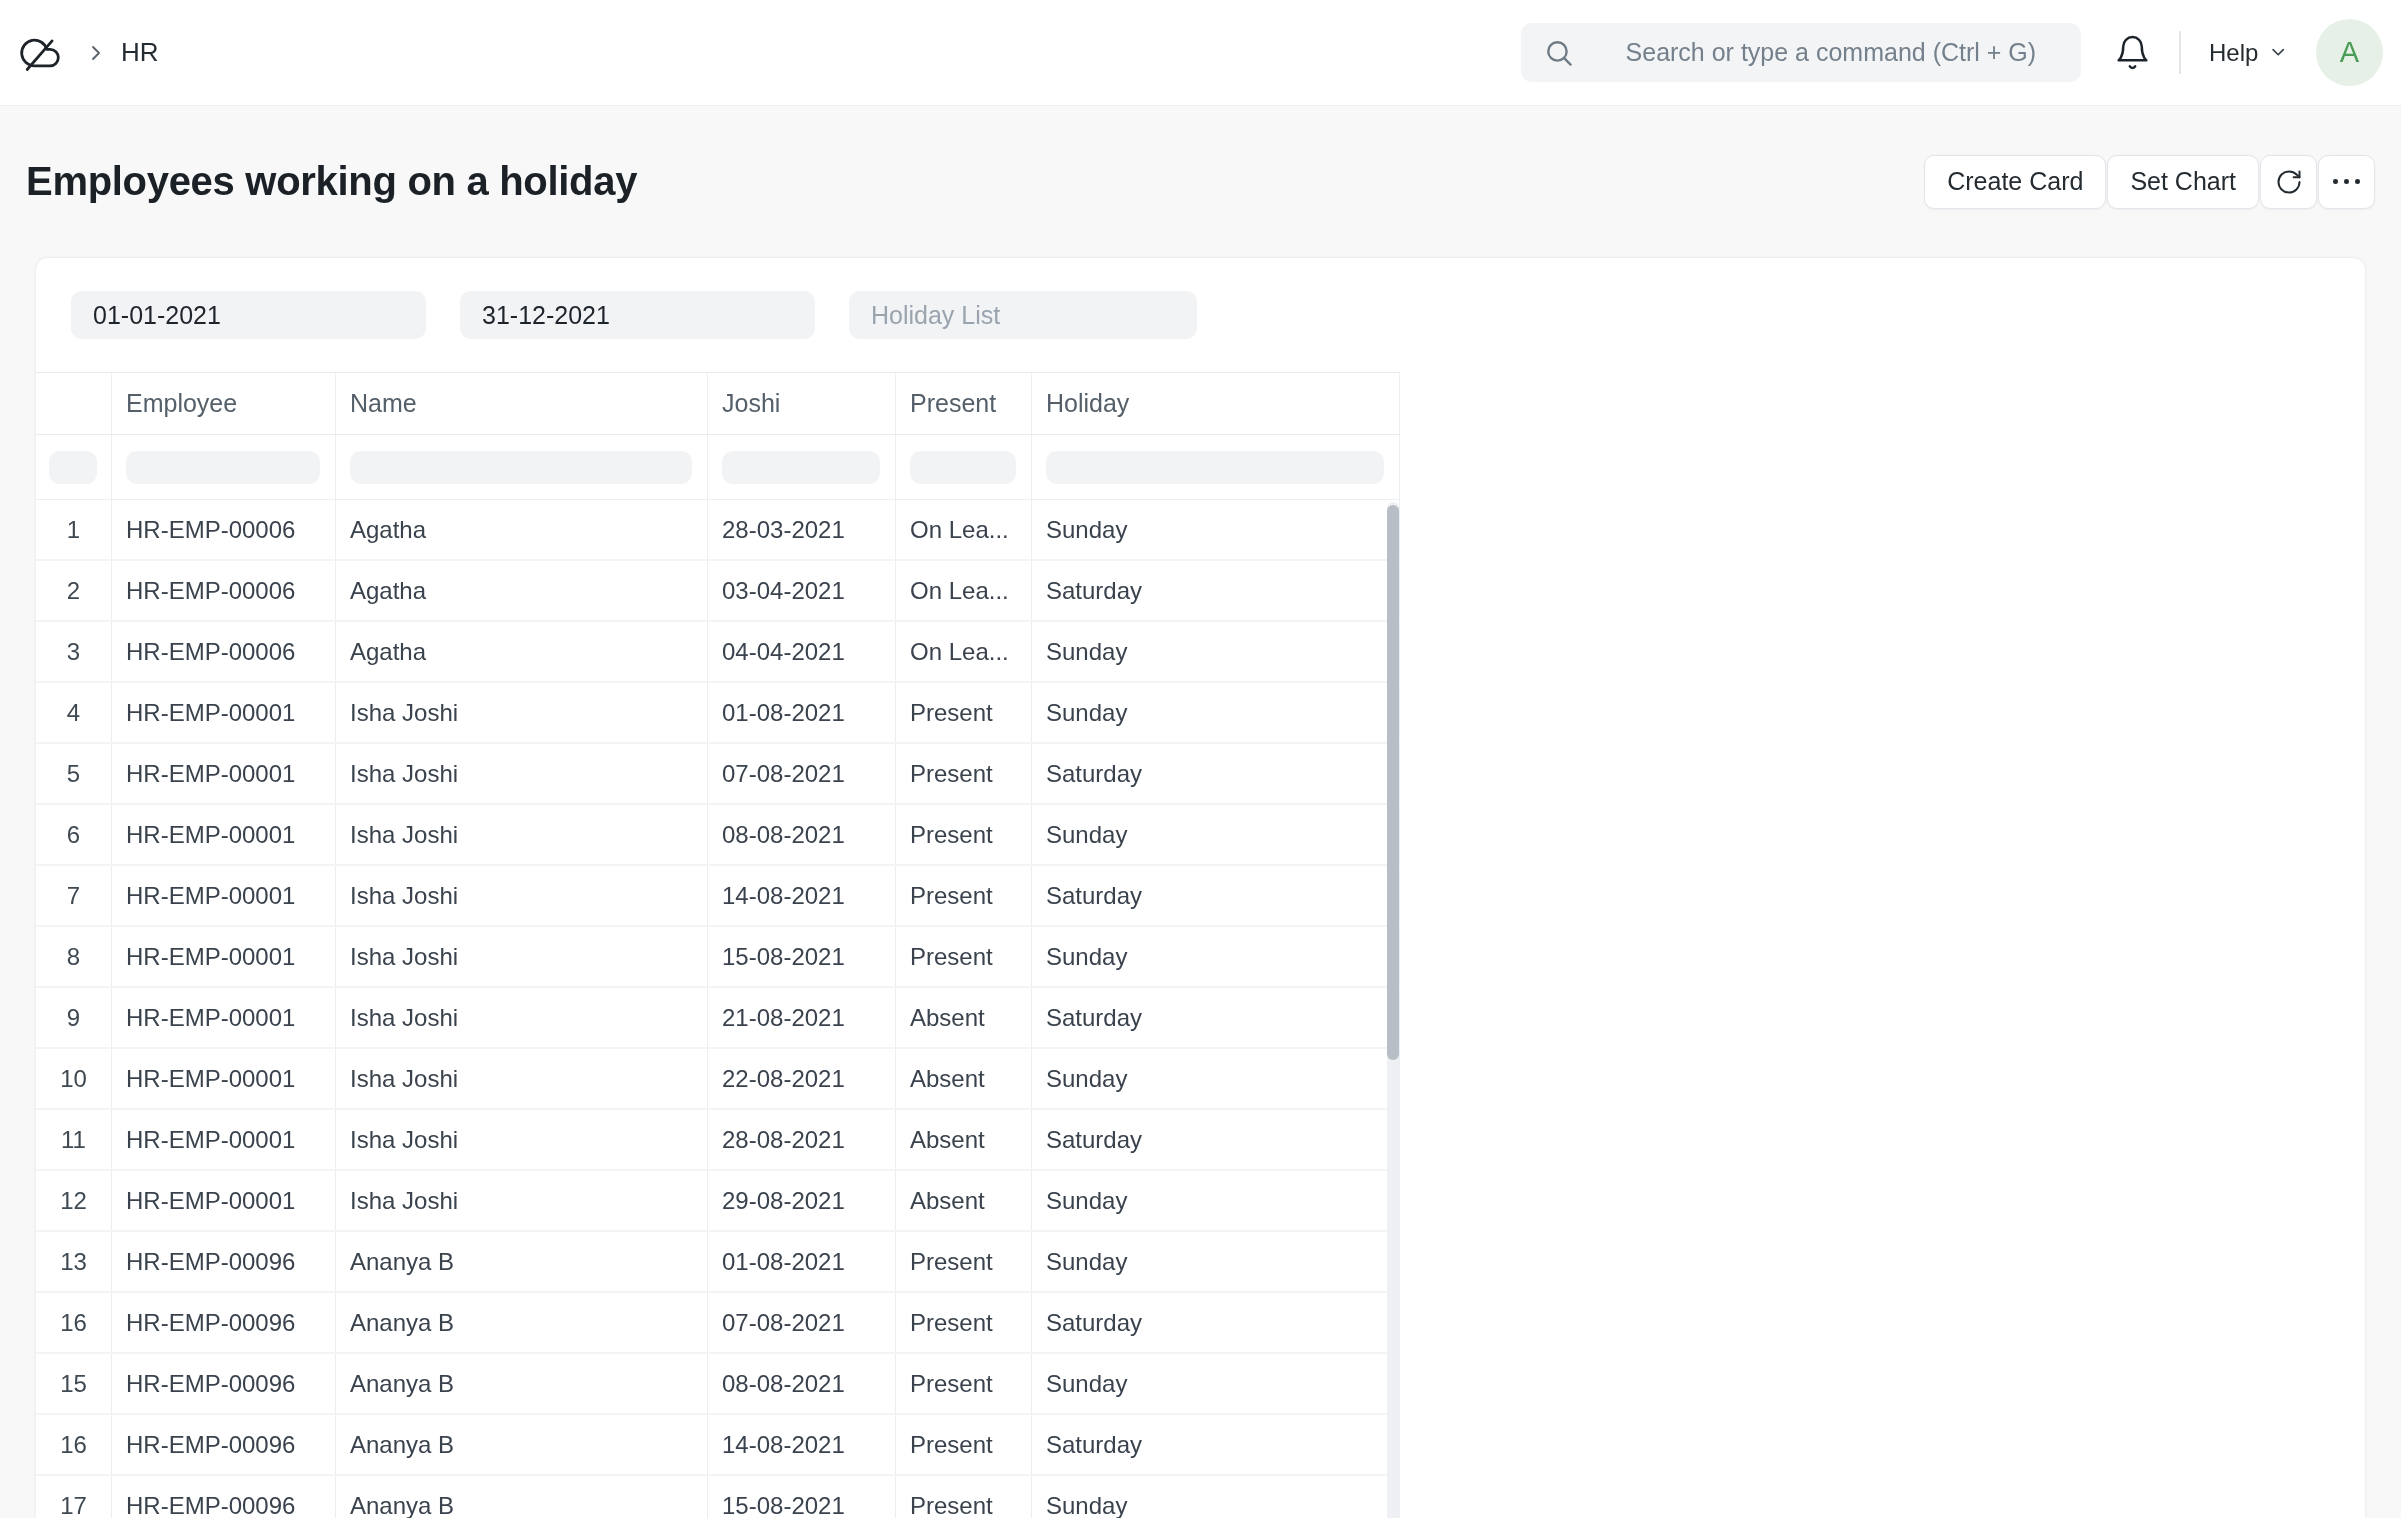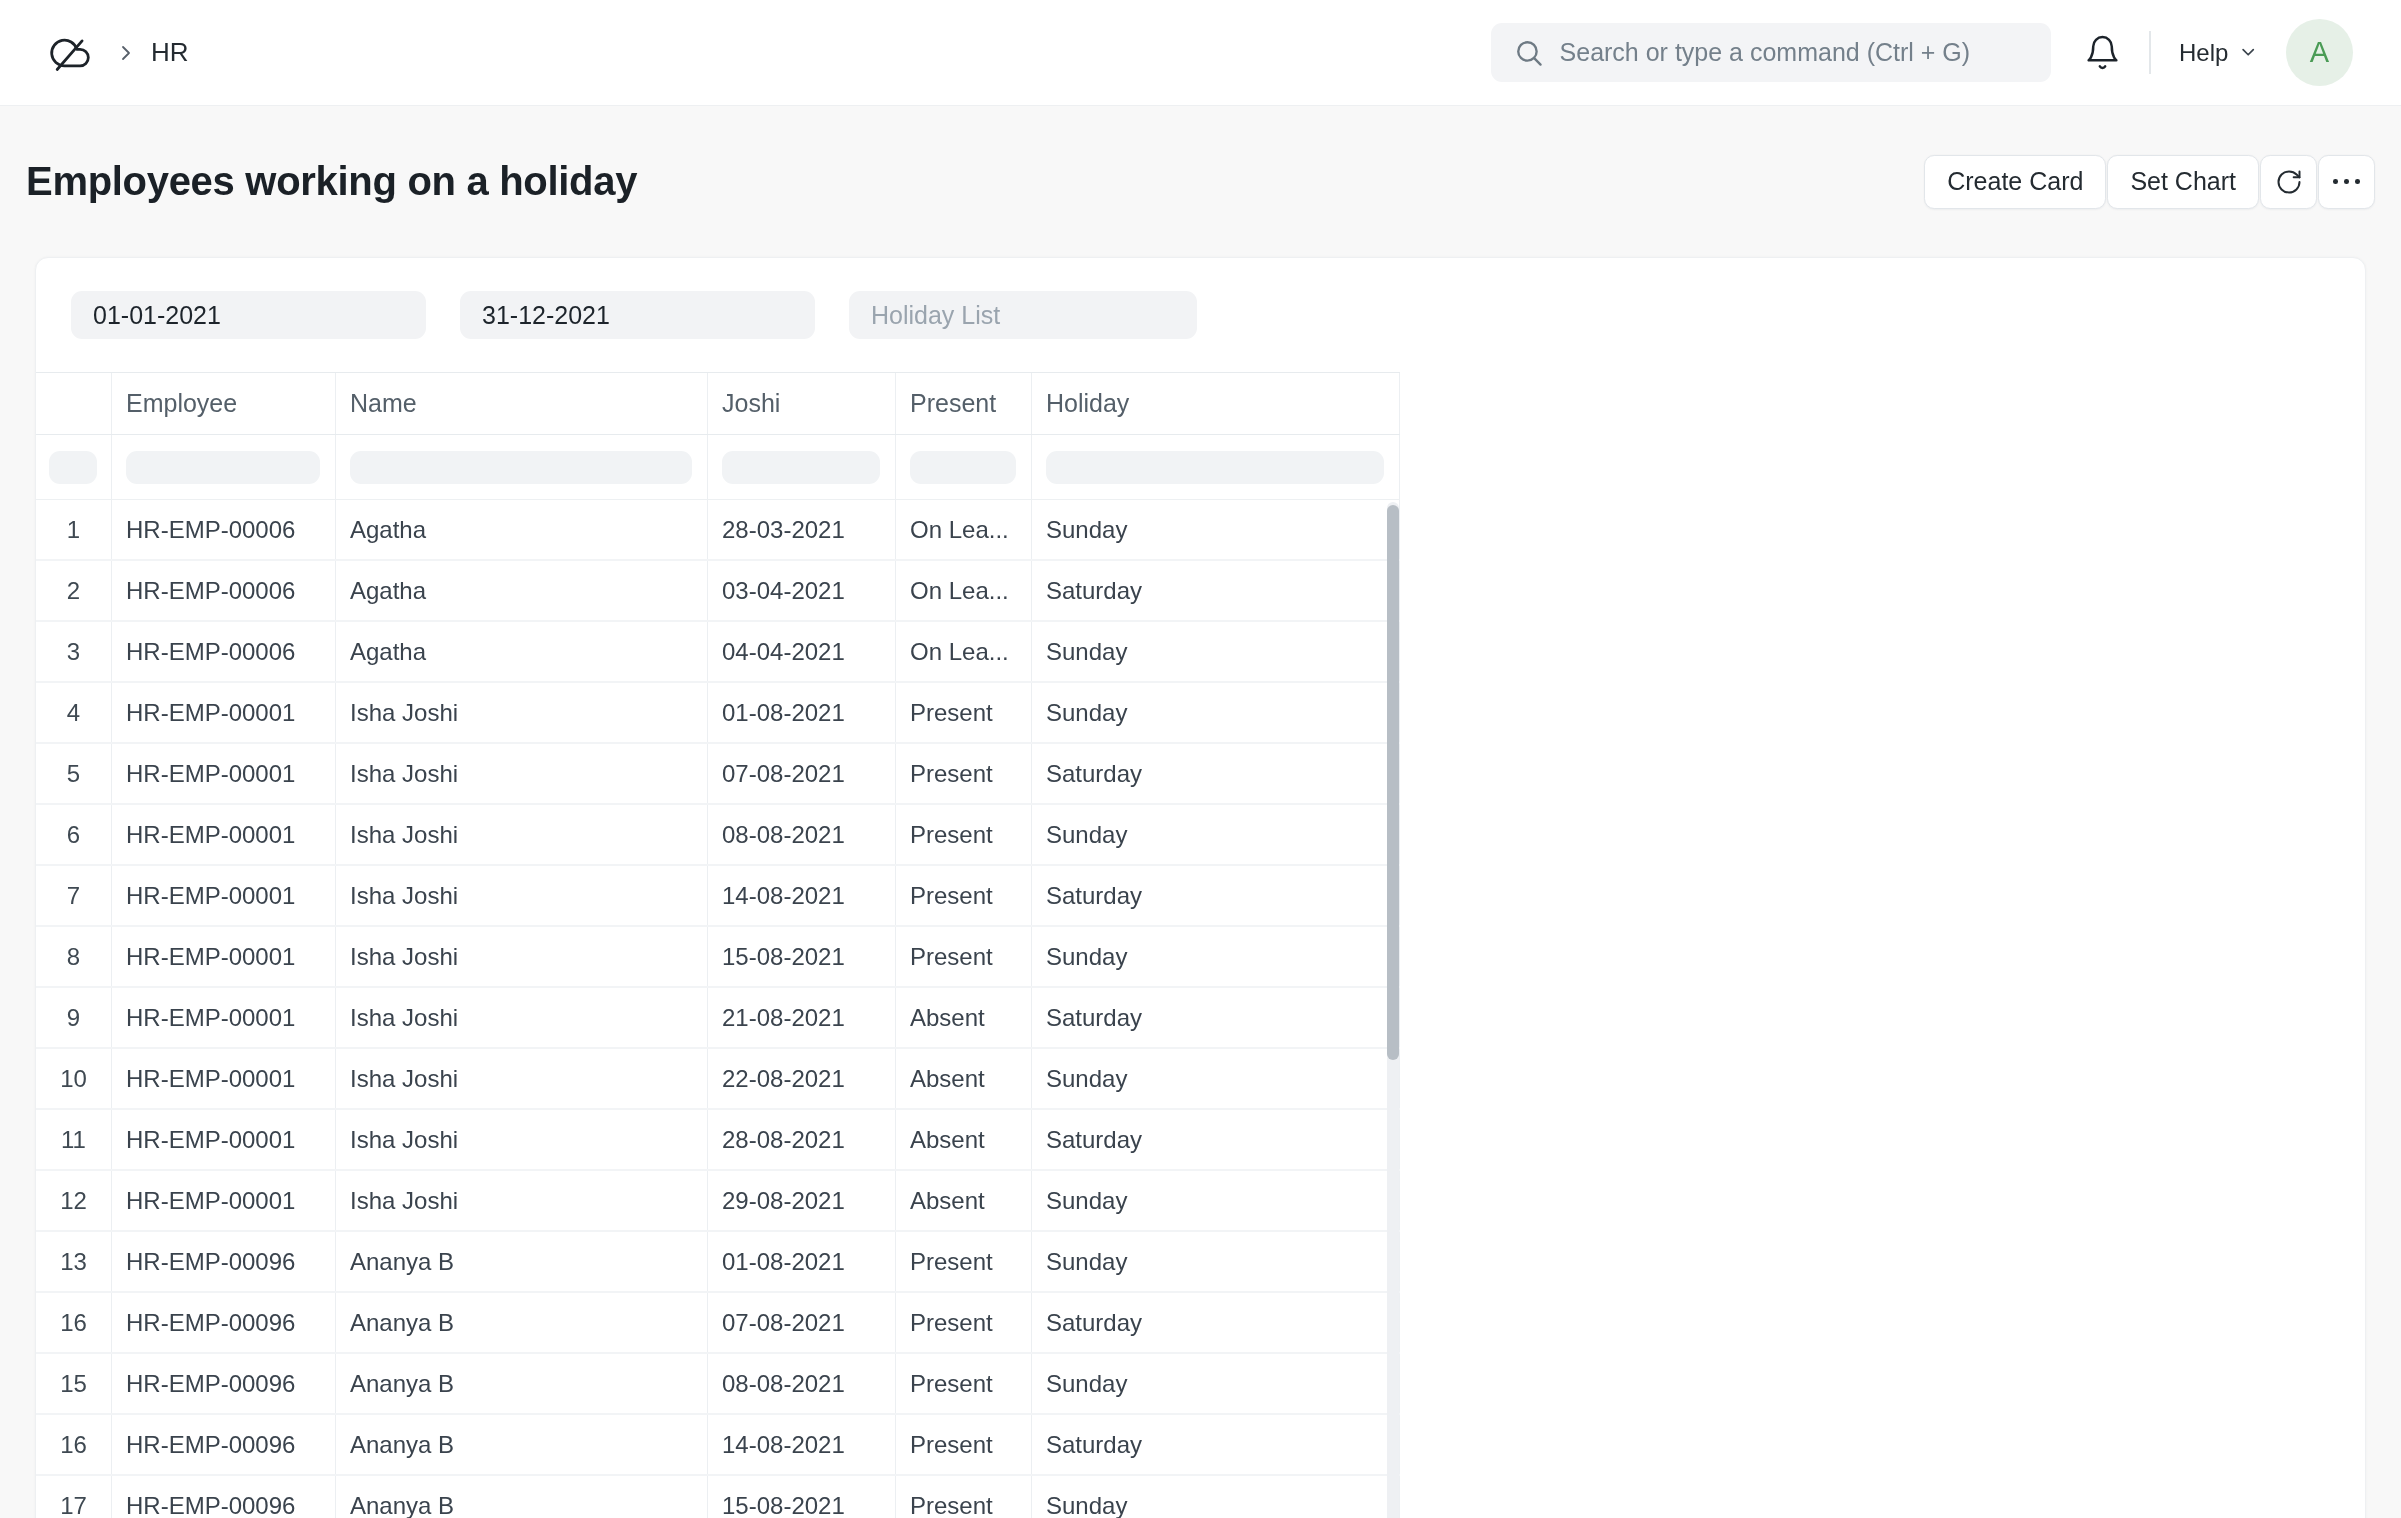--- a/index.html
+++ b/index.html
@@ -9,33 +9,33 @@
     background:#f8f8f8;
     color:#3a434d;
     overflow:hidden;
   }
   .viewport { position:relative; width:2401px; height:1518px; overflow:hidden; }
 
   
   .navbar {
     height:106px; background:#ffffff; border-bottom:1.9px solid #eef0f2;
     display:flex; align-items:center; justify-content:space-between;
-    padding:0 48px;
+    padding:0 18px;
   }
   .nav-left { display:flex; align-items:center; }
   .logo { display:flex; align-items:center; cursor:pointer; }
   .crumb-sep { display:flex; align-items:center; margin:0 13px 0 22px; color:#57606a; }
   .crumb { font-size:26px; font-weight:500; color:#242b31; text-decoration:none; cursor:pointer; }
   .nav-right { display:flex; align-items:center; }
   .searchbar {
     width:560px; height:59px; background:#f3f4f6; border-radius:11px;
     display:flex; align-items:center; padding:0 22px; cursor:text; margin-right:33px;
   }
   .searchbar svg { flex:0 0 auto; margin-right:15px; color:#6e7a84; }
-  .search-text { font-size:25px; color:#74808b; white-space:nowrap; }
+  .search-text { font-size:25px; color:#74808b; white-space:nowrap;margin-left:36px; }
   .bell-btn { background:none; border:none; display:flex; align-items:center; color:#1c232a; cursor:pointer; }
   .vdiv { width:1.9px; height:43px; background:#e3e7ea; margin:0 28px; }
   .help-btn {
     background:none; border:none; display:flex; align-items:center; cursor:pointer;
     font-family:inherit; font-size:24px; color:#242b31; margin-right:28px;
   }
   .help-btn svg { margin-left:9.3px; color:#3a434c; }
   .avatar {
     width:67px; height:67px; border-radius:50%; background:#e6f0e7;
     display:flex; align-items:center; justify-content:center;

